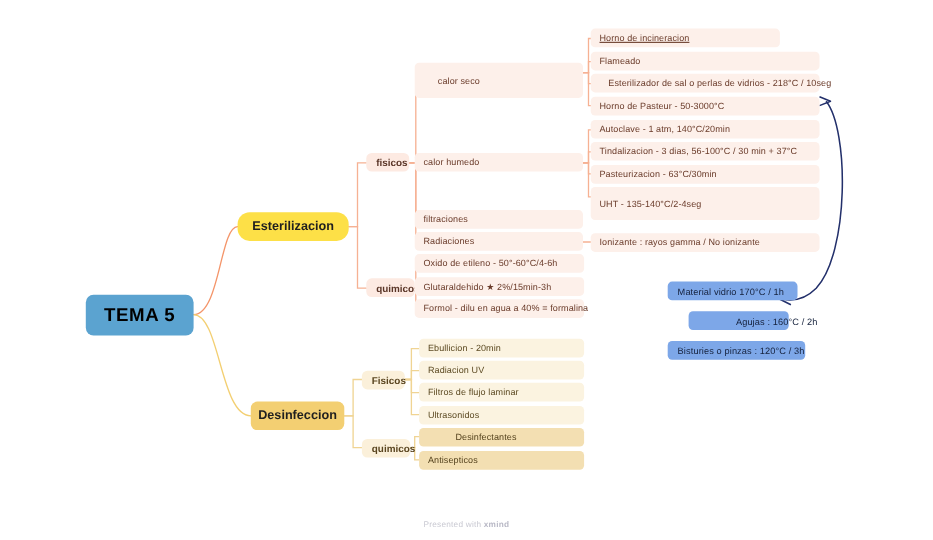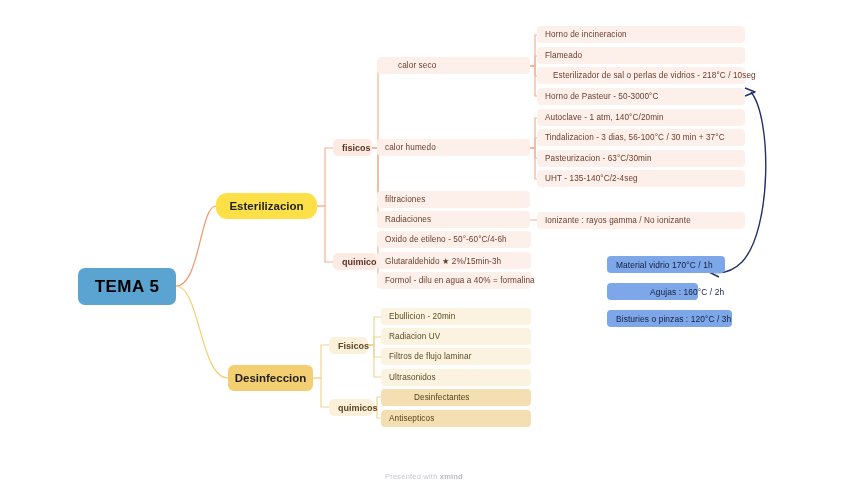--- a/index.html
+++ b/index.html
@@ -111,34 +111,34 @@
   </div>
 
   <div class="node l2 pink" style="left:333px;top:139px;width:39px;height:17px;">
     <span>fisicos</span>
   </div>
 
   <div class="node l2 pink" style="left:333px;top:253px;width:44px;height:17px;">
     <span>quimicos</span>
   </div>
 
-  <div class="node leaf pinklite" style="left:377px;top:57px;width:153px;height:17px;padding-left:21px;">
+  <div class="node leaf pinklite" style="left:377px;top:57px;width:153px;height:32px;padding-left:21px;">
     <span>calor seco</span>
   </div>
   <div class="node leaf pinklite" style="left:377px;top:139px;width:153px;height:17px;">
     <span>calor humedo</span>
   </div>
   <div class="node leaf pinklite" style="left:377px;top:191px;width:153px;height:17px;">
     <span>filtraciones</span>
   </div>
   <div class="node leaf pinklite" style="left:377px;top:211px;width:153px;height:17px;">
     <span>Radiaciones</span>
   </div>
 
-  <div class="node leaf pinklite" style="left:537px;top:26px;width:208px;height:17px;">
+  <div class="node leaf pinklite" style="left:537px;top:26px;width:172px;height:17px;text-decoration:underline;">
     <span>Horno de incineracion</span>
   </div>
   <div class="node leaf pinklite" style="left:537px;top:47px;width:208px;height:17px;">
     <span>Flameado</span>
   </div>
   <div class="node leaf pinklite" style="left:537px;top:67px;width:208px;height:17px;padding-left:16px;">
     <span>Esterilizador de sal o perlas de vidrios - 218°C / 10seg</span>
   </div>
   <div class="node leaf pinklite" style="left:537px;top:88px;width:208px;height:17px;">
     <span>Horno de Pasteur - 50-3000°C</span>
@@ -146,21 +146,21 @@
 
   <div class="node leaf pinklite" style="left:537px;top:109px;width:208px;height:17px;">
     <span>Autoclave - 1 atm, 140°C/20min</span>
   </div>
   <div class="node leaf pinklite" style="left:537px;top:129px;width:208px;height:17px;">
     <span>Tindalizacion - 3 dias, 56-100°C / 30 min + 37°C</span>
   </div>
   <div class="node leaf pinklite" style="left:537px;top:150px;width:208px;height:17px;">
     <span>Pasteurizacion - 63°C/30min</span>
   </div>
-  <div class="node leaf pinklite" style="left:537px;top:170px;width:208px;height:17px;">
+  <div class="node leaf pinklite" style="left:537px;top:170px;width:208px;height:30px;">
     <span>UHT - 135-140°C/2-4seg</span>
   </div>
 
   <div class="node leaf pinklite" style="left:537px;top:212px;width:208px;height:17px;">
     <span>Ionizante : rayos gamma / No ionizante</span>
   </div>
 
   <div class="node leaf pinklite" style="left:377px;top:231px;width:154px;height:17px;">
     <span>Oxido de etileno - 50°-60°C/4-6h</span>
   </div>
@@ -197,21 +197,21 @@
   <div class="node leaf golddark" style="left:381px;top:389px;width:150px;height:17px;padding-left:33px;">
     <span>Desinfectantes</span>
   </div>
   <div class="node leaf golddark" style="left:381px;top:410px;width:150px;height:17px;">
     <span>Antisepticos</span>
   </div>
 
   <div class="node leaf blue" style="left:607px;top:256px;width:118px;height:17px;text-align:center;">
     <span>Material vidrio 170°C / 1h</span>
   </div>
-  <div class="node leaf blue" style="left:607px;top:283px;width:91px;height:17px;padding-left:43px;">
+  <div class="node leaf blue" style="left:626px;top:283px;width:91px;height:17px;padding-left:43px;">
     <span>Agujas : 160°C / 2h</span>
   </div>
   <div class="node leaf blue" style="left:607px;top:310px;width:125px;height:17px;">
     <span>Bisturies o pinzas : 120°C / 3h</span>
   </div>
 
   <div class="footer">
     <span>Presented with </span><b>xmind</b>
   </div>
 

